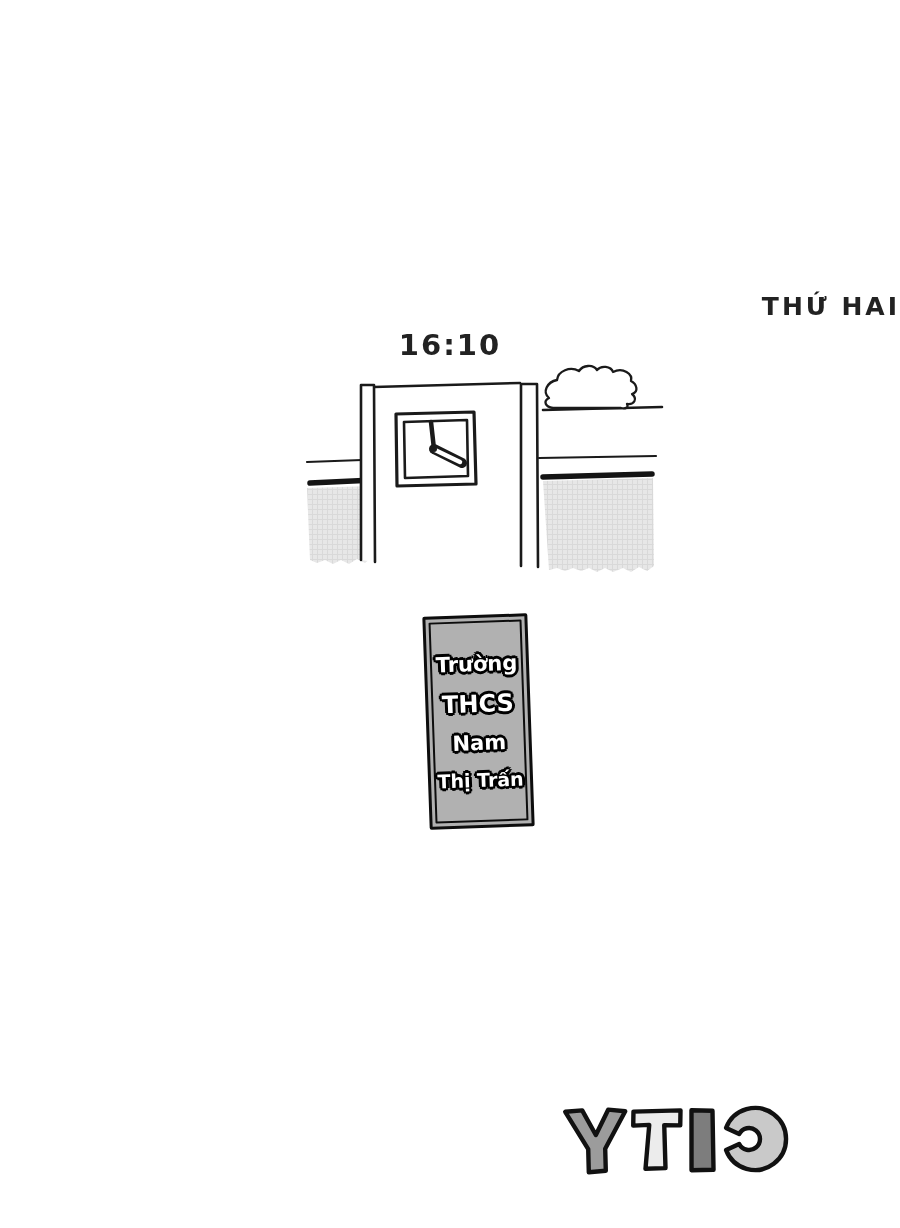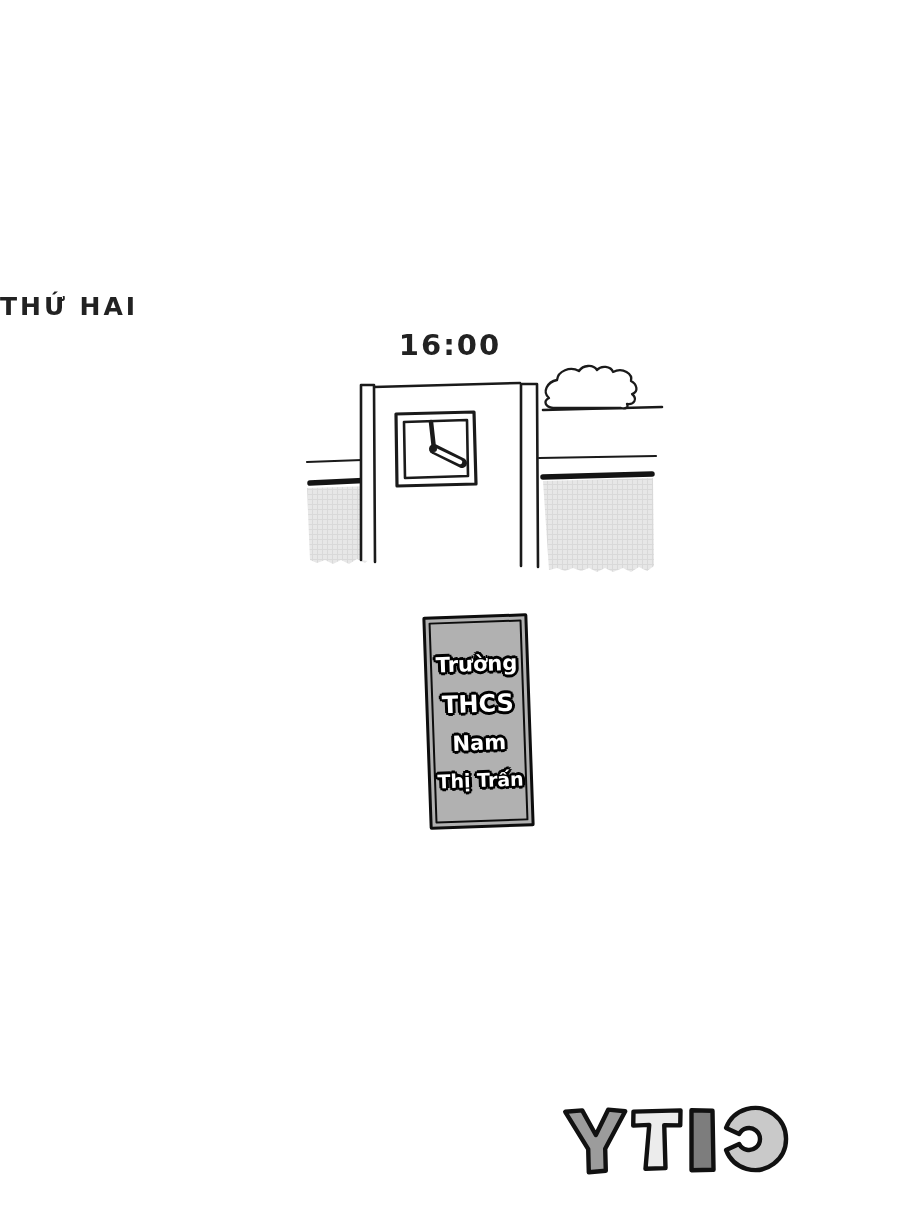--- a/index.html
+++ b/index.html
@@ -6,21 +6,21 @@
   body{
     width:900px;height:1228px;position:relative;overflow:hidden;
     background:#ffffff;
     font-family:"DejaVu Sans","Liberation Sans",sans-serif;
     color:#1a1a1a;
   }
   .abs{position:absolute;}
 
   
   .day-label{
-    left:0;right:0;top:292px;text-align:left;
+    left:0;right:0;top:292px;text-align:right;
     font-size:25px;font-weight:600;letter-spacing:3px;color:#222;
   }
   .time-label{
     left:0;right:0;top:328px;text-align:center;
     font-size:29px;font-weight:600;letter-spacing:2px;color:#222;
   }
 
   
   .gate-svg{left:295px;top:362px;}
 
@@ -49,21 +49,21 @@
   .s3{font-size:21px;}
   .s4{font-size:19px;}
 
   
   .logo-svg{left:560px;top:1102px;}
 </style>
 </head>
 <body>
 
 <div class="abs day-label">THỨ HAI</div>
-<div class="abs time-label">16:00</div>
+<div class="abs time-label">16:10</div>
 
 <svg class="abs gate-svg" width="375" height="223" viewBox="0 0 375 223">
   <defs>
     <pattern id="wallpat" width="5" height="5" patternUnits="userSpaceOnUse">
       <rect width="5" height="5" fill="#e7e7e7"></rect>
       <path d="M0,2.5 H5 M2.5,0 V5" stroke="#d9d9d9" stroke-width="1" fill="none"></path>
     </pattern>
   </defs>
 
   <g>

